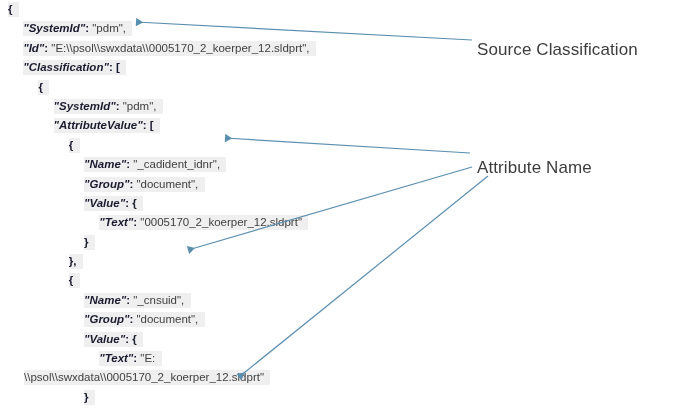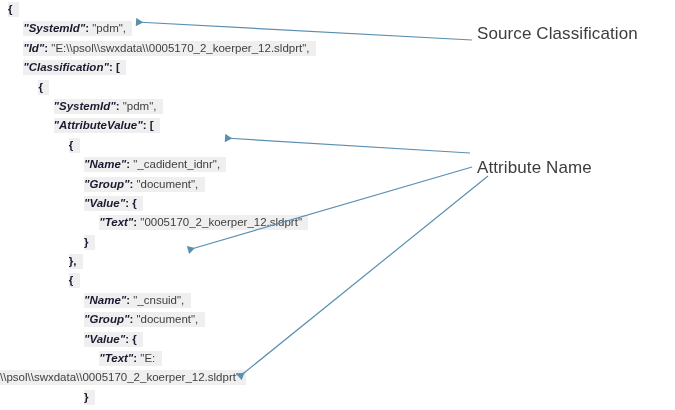--- a/index.html
+++ b/index.html
@@ -56,21 +56,21 @@
 
   
   .anno-label {
     position: absolute;
     font-family: "Liberation Sans", sans-serif;
     font-size: 17px;
     color: #3d3d3d;
     white-space: nowrap;
     letter-spacing: 0.1px;
   }
-  #label-source { left: 477px; top: 24px; }
+  #label-source { left: 477px; top: 40px; }
   #label-attr   { left: 477px; top: 146px; margin-top: 12px; }
 
   
   #leaders {
     position: absolute;
     left: 0;
     top: 0;
     width: 675px;
     height: 410px;
     pointer-events: none;
@@ -92,21 +92,21 @@
     <div class="code-line" style="padding-left: 84px;"><span class="seg"><span class="k">"Group"</span><span class="p">:</span><span class="v"> "document",</span><span>  </span></span></div>
     <div class="code-line" style="padding-left: 84px;"><span class="seg"><span class="k">"Value"</span><span class="p">: {</span><span>  </span></span></div>
     <div class="code-line" style="padding-left: 99.2px;"><span class="seg"><span class="k">"Text"</span><span class="p">:</span><span class="v"> "0005170_2_koerper_12.sldprt"</span><span>  </span></span></div>
     <div class="code-line" style="padding-left: 84px;"><span class="seg"><span class="brace">}</span><span>  </span></span></div>
     <div class="code-line" style="padding-left: 68.8px;"><span class="seg"><span class="brace">},</span><span>  </span></span></div>
     <div class="code-line" style="padding-left: 68.8px;"><span class="seg"><span class="brace">{</span><span>  </span></span></div>
     <div class="code-line" style="padding-left: 84px;"><span class="seg"><span class="k">"Name"</span><span class="p">:</span><span class="v"> "_cnsuid",</span><span>  </span></span></div>
     <div class="code-line" style="padding-left: 84px;"><span class="seg"><span class="k">"Group"</span><span class="p">:</span><span class="v"> "document",</span><span>  </span></span></div>
     <div class="code-line" style="padding-left: 84px;"><span class="seg"><span class="k">"Value"</span><span class="p">: {</span><span>  </span></span></div>
     <div class="code-line" style="padding-left: 99.2px;"><span class="seg"><span class="k">"Text"</span><span class="p">:</span><span class="v"> "E:</span><span>  </span></span></div>
-    <div class="code-line" style="padding-left: 0;"><span class="seg"><span class="v">\\psol\\swxdata\\0005170_2_koerper_12.sldprt"</span><span>  </span></span></div>
+    <div class="code-line" style="padding-left: 24px;"><span class="seg"><span class="v">\\psol\\swxdata\\0005170_2_koerper_12.sldprt"</span><span>  </span></span></div>
     <div class="code-line" style="padding-left: 84px;"><span class="seg"><span class="brace">}</span><span>  </span></span></div>
     <div class="code-line" style="padding-left: 68.8px;"><span class="seg"></span></div>
   </div>
 
 <svg id="leaders" viewBox="0 0 675 410" xmlns="http://www.w3.org/2000/svg">
   <defs>
     <marker id="ah" markerWidth="7" markerHeight="7" refX="6" refY="3.5" orient="auto" markerUnits="strokeWidth">
       <path d="M6,0 L6,7 L0,3.5 Z" fill="#5b8fb0"></path>
     </marker>
   </defs>

